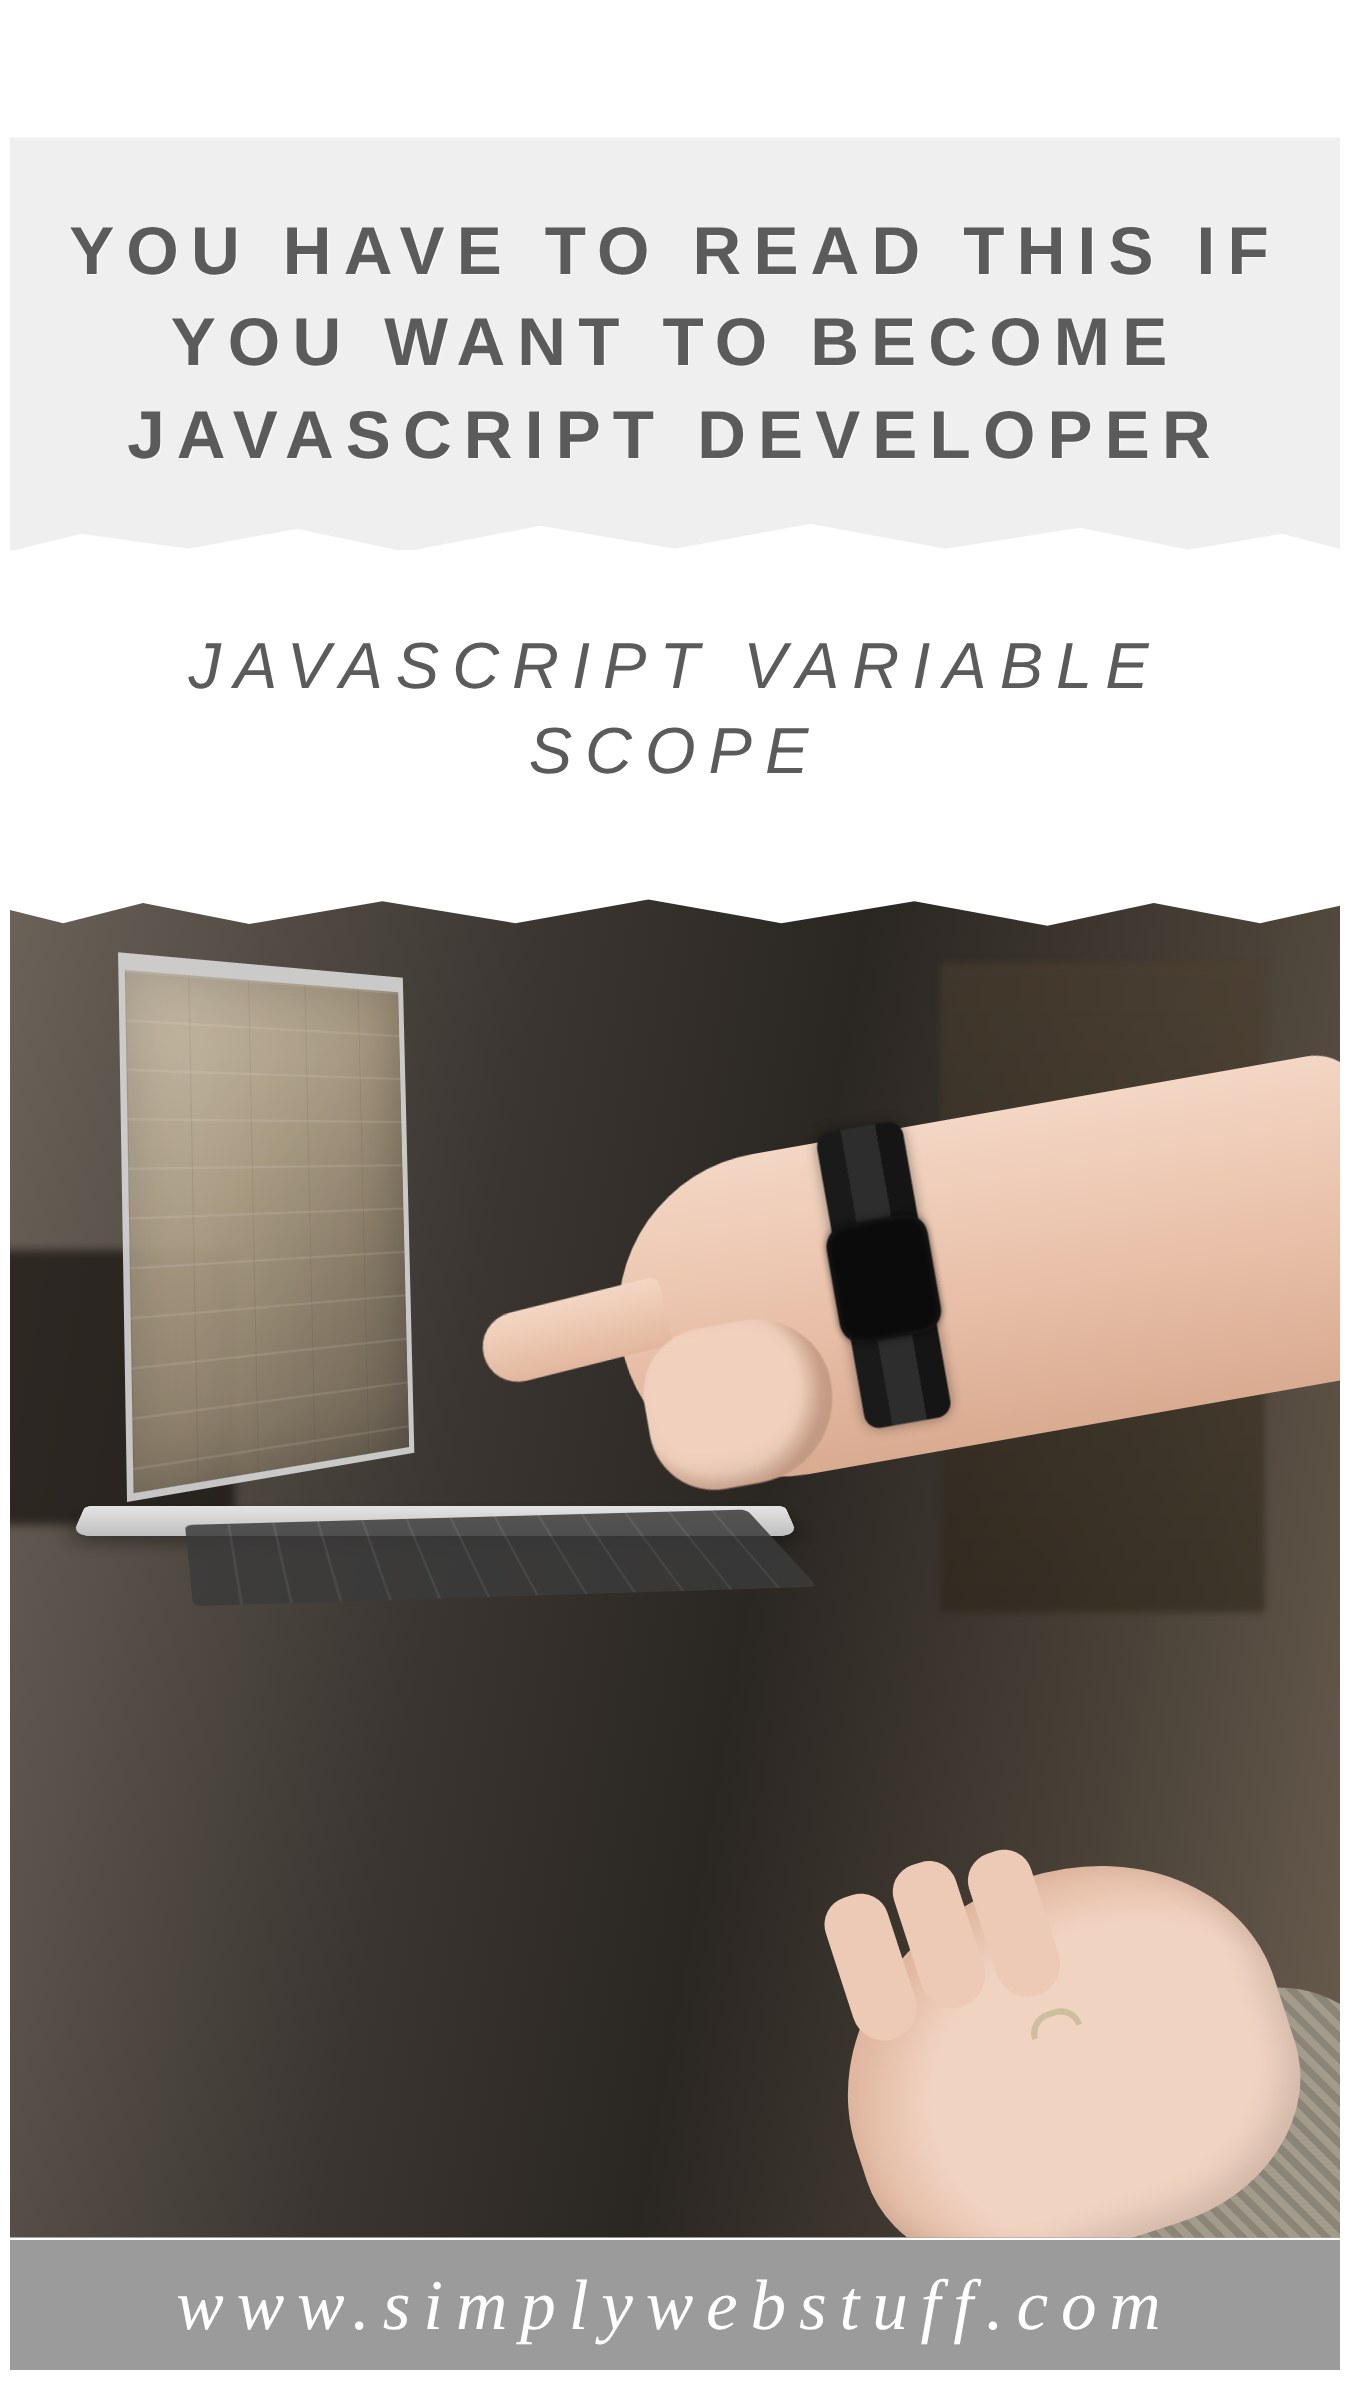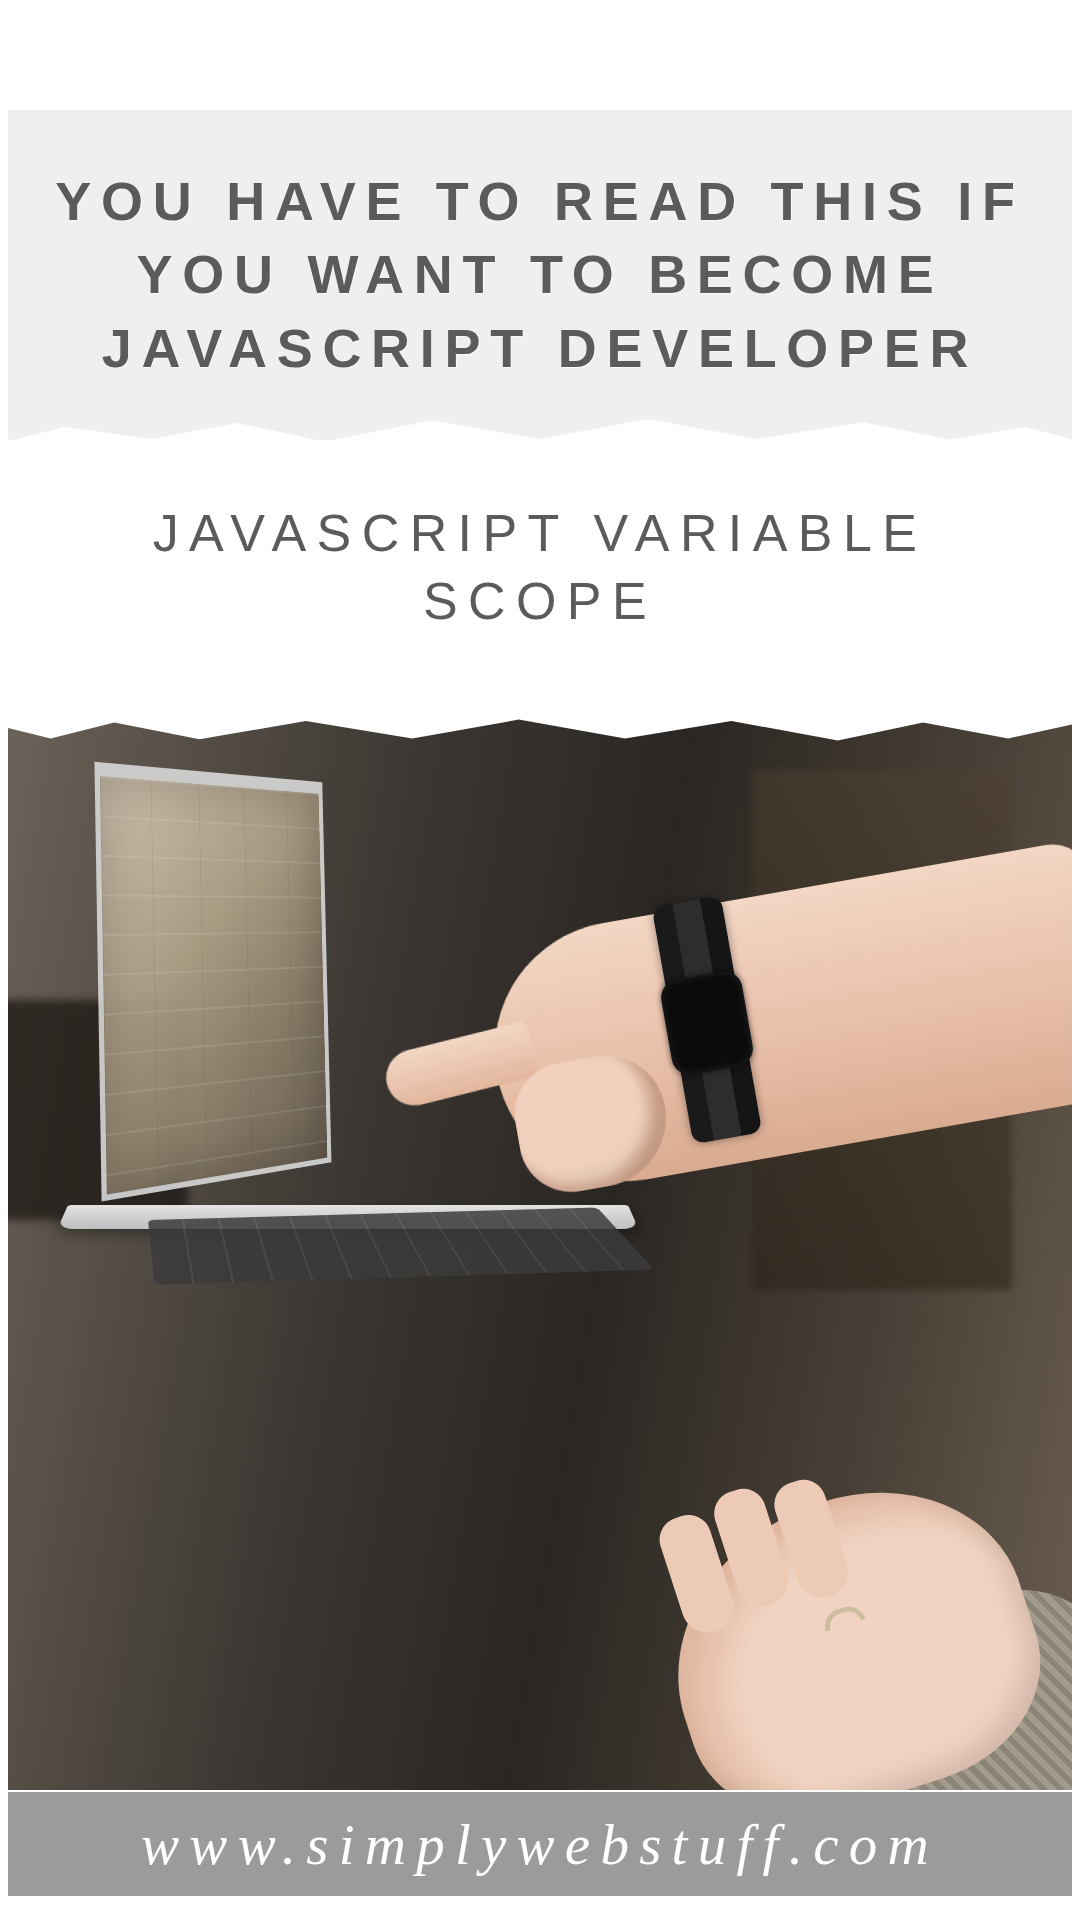--- a/index.html
+++ b/index.html
@@ -41,20 +41,21 @@
     top: 500px; left: 8px; right: 8px;
     text-align: center;
     padding: 0 30px;
   }
   .subtitle {
     font-size: 52px;
     font-weight: 400;
     letter-spacing: 0.2em;
     color: #5b5b5b;
     line-height: 1.3;
+    font-style: italic;
   }
 
   
   .photo {
     position: absolute;
     top: 700px; left: 8px; right: 8px; bottom: 130px;
     overflow: hidden;
     background: linear-gradient(100deg, #6b6258 0%, #3a3531 35%, #2a2622 55%, #4a4238 80%, #6a5d4f 100%);
   }
   

